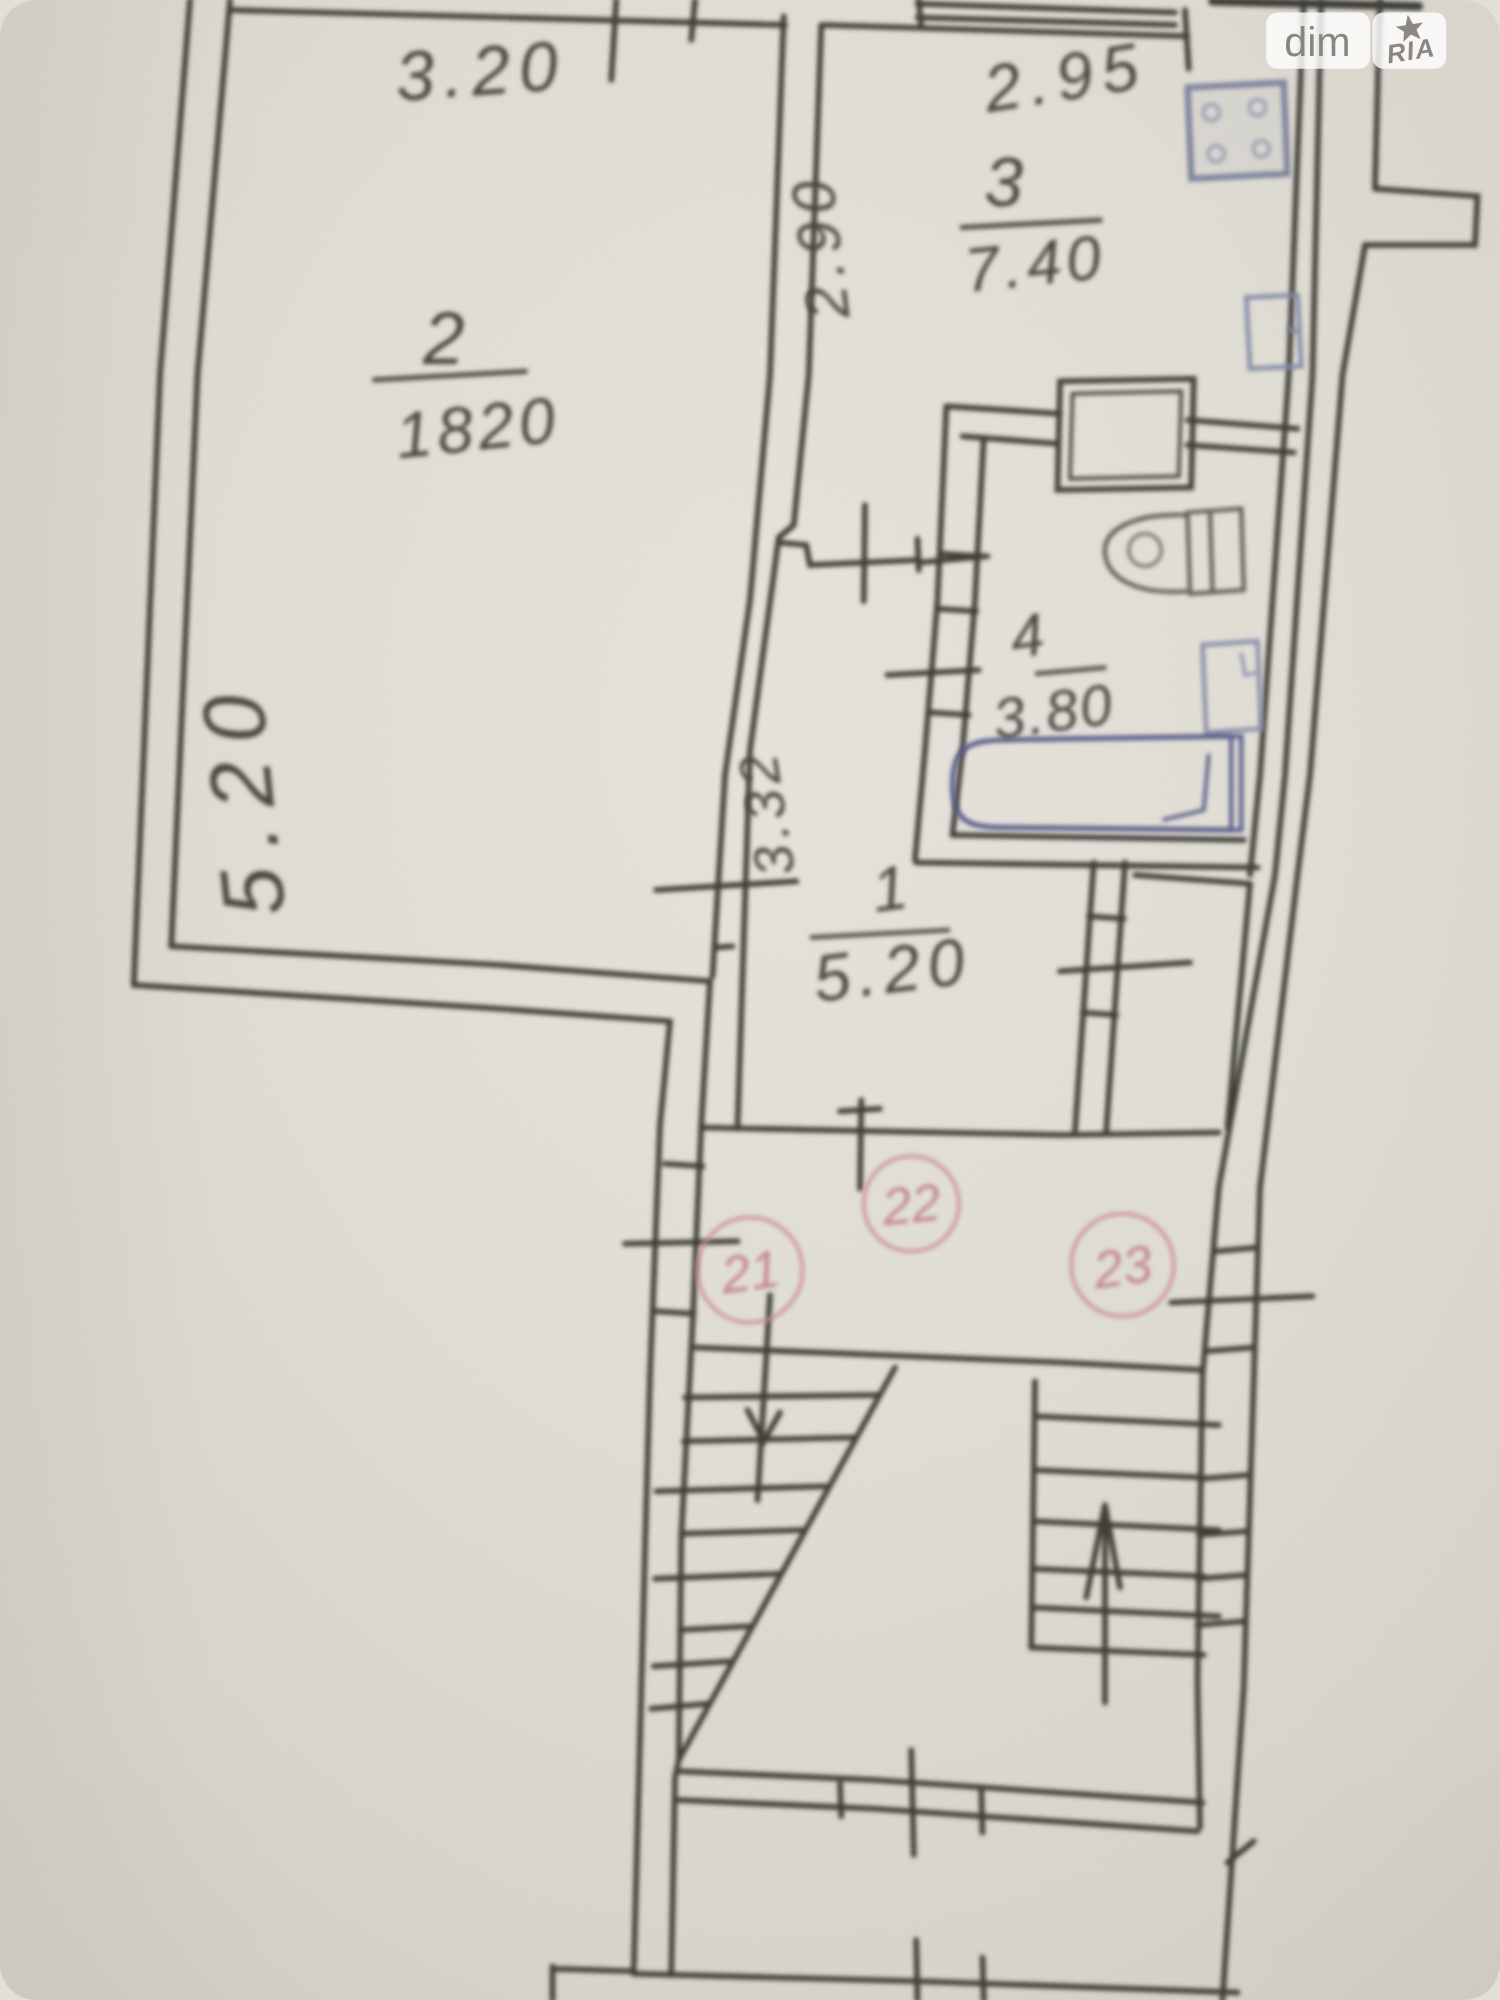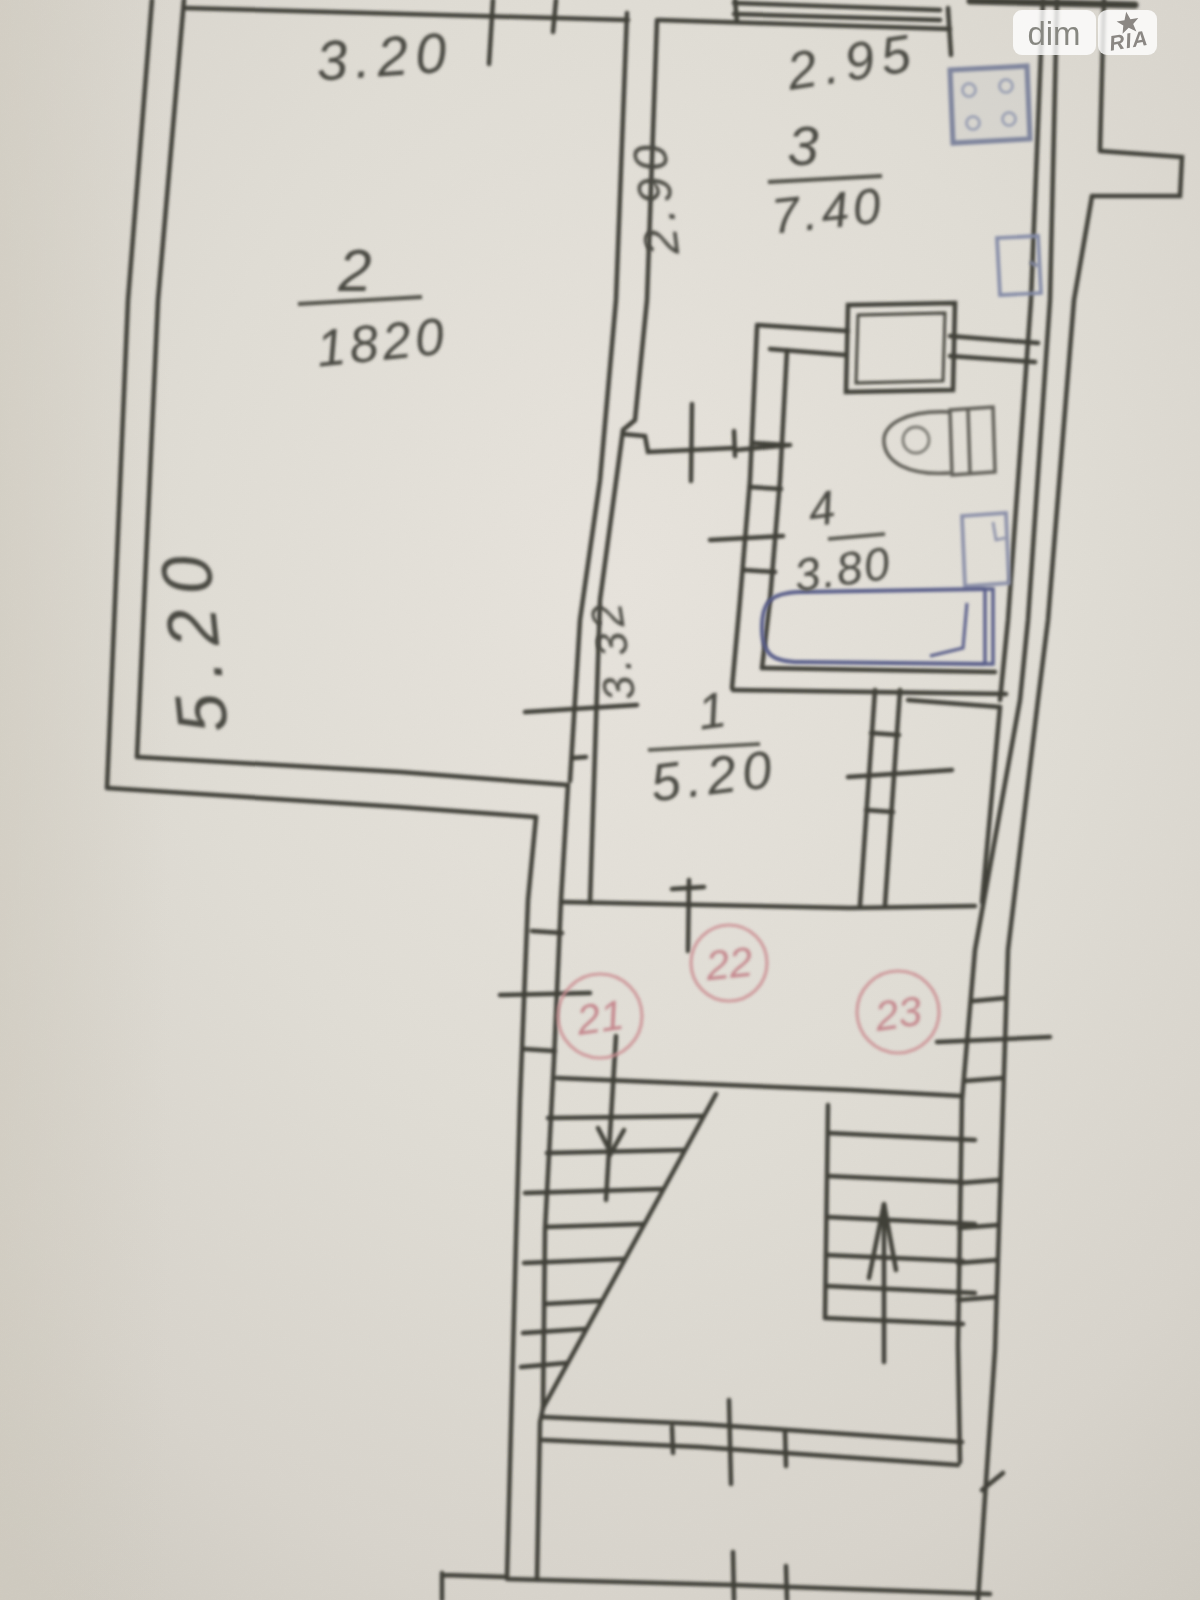--- a/index.html
+++ b/index.html
@@ -1,16 +1,16 @@
 <!DOCTYPE html>
 <html><head>
 <meta charset="utf-8">
 <style>
 html,body{margin:0;padding:0;background:#e2dfd8;}
-#page{width:1200px;height:1600px;position:relative;overflow:hidden;font-family:"Liberation Sans",sans-serif;}
+#page{width:1200px;height:1600px;position:relative;overflow:hidden;font-family:"Liberation Sans",sans-serif;border-radius:29px;}
 svg{position:absolute;left:0;top:0;}
 </style>
 </head>
 <body>
 <div id="page">
 <svg width="1200" height="1600" viewBox="0 0 1200 1600">
 <defs>
 <filter id="blur" x="-20%" y="-20%" width="140%" height="140%">
           <feGaussianBlur stdDeviation="1.75"></feGaussianBlur>
         </filter>

